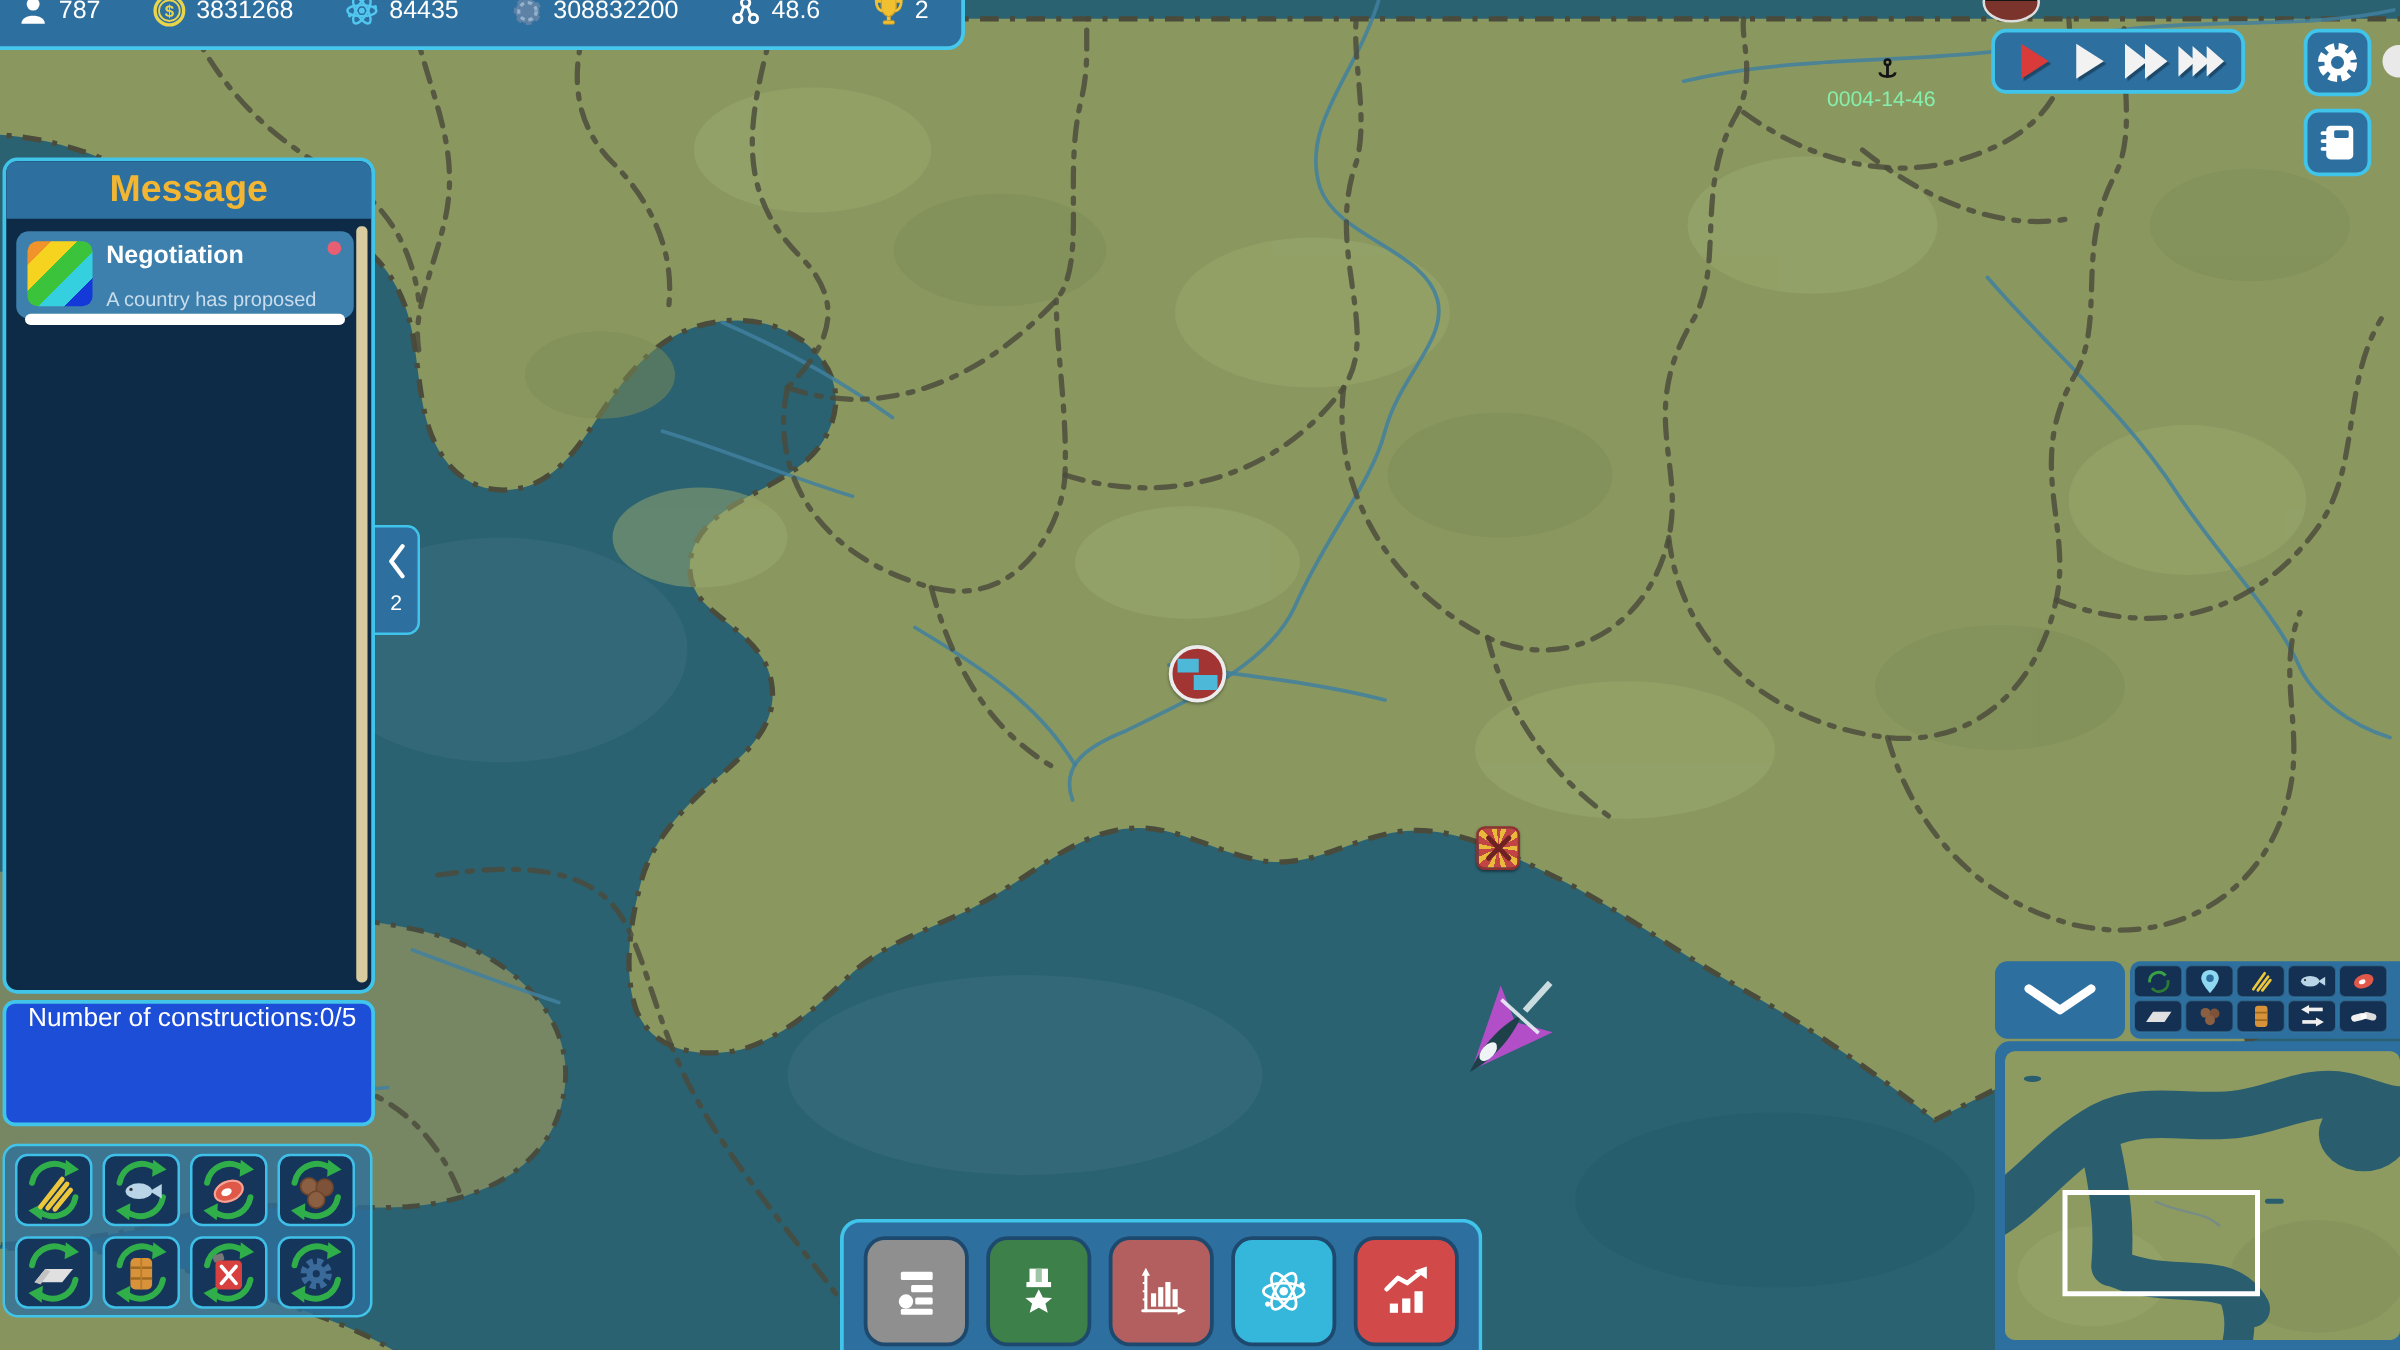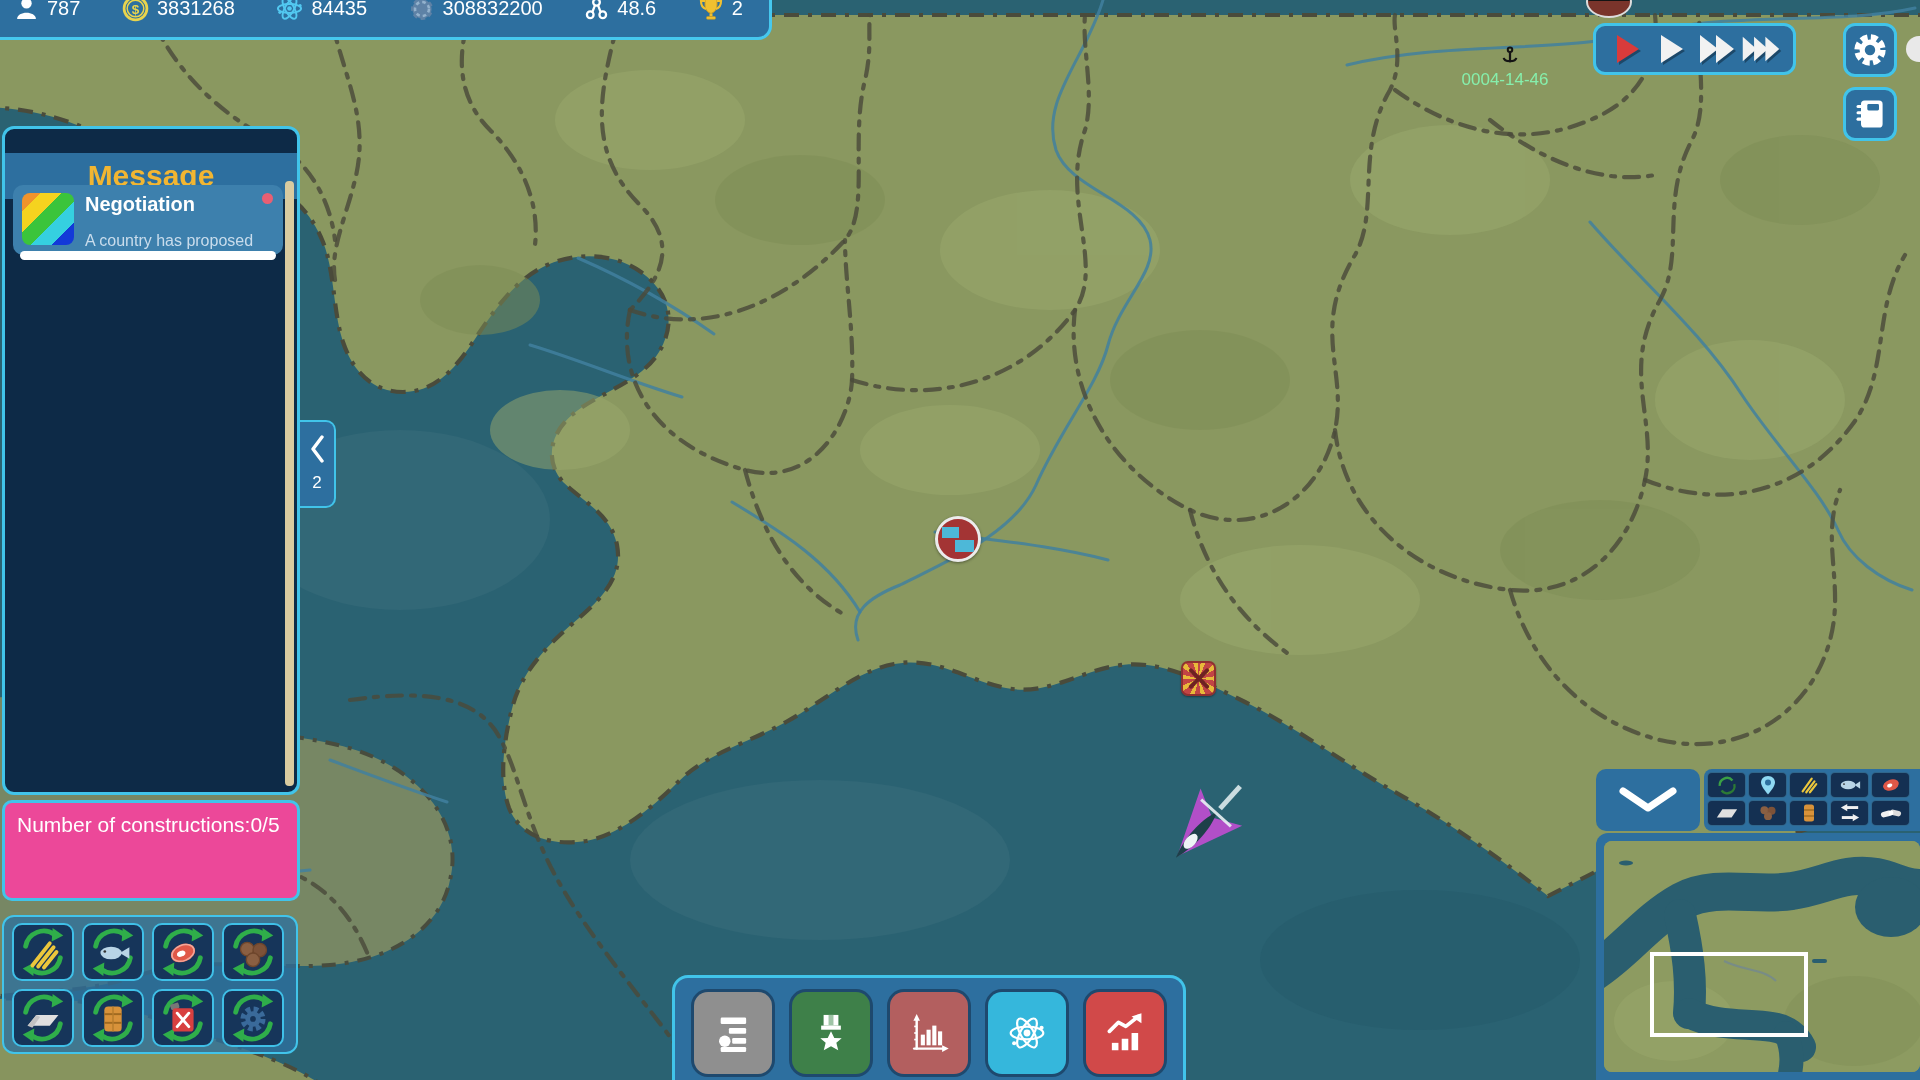--- a/index.html
+++ b/index.html
@@ -38,21 +38,21 @@
   #anchor-mark { left:1500px; top:46px; z-index:20; }
   #flag-roundel { left:1586px; top:-14px; width:46px; height:32px; border-radius:50%;
     background:linear-gradient(#141414 0 46%, #7a342b 46% 100%); border:2px solid #ddd; z-index:29; }
   #edge-circle { left:1906px; top:36px; width:26px; height:26px; border-radius:50%;
     background:#e9e9e9; z-index:28; }
 
   
   #message-panel { left:2px; top:126px; width:298px; height:669px; border-radius:12px;
     background:#0d2a47; border:3px solid #41c4ea; overflow:hidden; z-index:25; }
   #message-header { height:46px; background:#2d6f9f; display:flex; align-items:center;
-    justify-content:center; color:#f2b632; font-size:30px; font-weight:bold;margin-top:24px; }
+    justify-content:center; color:#f2b632; font-size:30px; font-weight:bold; }
   #message-scrollbar { position:absolute; right:3px; top:52px; bottom:6px; width:9px;
     background:#d8cba0; border-radius:4px; }
   .message-item { position:absolute; left:8px; top:56px; width:270px; height:70px;
     background:#3d80ad; border-radius:10px; padding:8px 10px; }
   .msg-flag { position:absolute; left:9px; top:8px; width:52px; height:52px; border-radius:8px;
     background:linear-gradient(135deg,#f0932b 0 18%,#f5d31f 18% 38%,#3bc43b 38% 58%,
       #35d0e0 58% 78%,#1339d8 78% 100%); }
   .msg-title { margin-left:62px; color:#fff; font-size:20px; font-weight:600; }
   .msg-sub { margin-left:62px; color:#c9dcec; font-size:16px; margin-top:16px; }
   .msg-dot { position:absolute; right:10px; top:8px; width:11px; height:11px;
@@ -61,22 +61,22 @@
     background:#fff; border-radius:5px; }
 
   #collapse-tab { left:300px; top:420px; width:36px; height:88px; background:#2d6f9f;
     border:2px solid #41c4ea; border-left:none; border-radius:0 10px 10px 0;
     display:flex; flex-direction:column; align-items:center; justify-content:center;
     gap:10px; color:#fff; z-index:24; }
   #collapse-count { font-size:17px; }
 
   
   #constructions-panel { left:2px; top:800px; width:298px; height:101px; border-radius:10px;
-    background:#ec4899; border:3px solid #41c4ea; color:#fff; font-size:21px;
-    padding:10px 12px; z-index:25; }
+    background:#1d4ed8; border:3px solid #41c4ea; color:#fff; font-size:21px;
+    padding:0 12px; z-index:25;text-align:right; }
 
   
   #resource-grid { left:2px; top:915px; width:296px; height:139px;
     background:rgba(45,111,158,.78); border:2px solid #41c4ea; border-radius:12px;
     display:grid; grid-template-columns:repeat(4,62px); grid-template-rows:repeat(2,58px);
     gap:8px; padding:6px 8px; z-index:25; }
   .res-btn { background:#16355a; border:2px solid #3fc0e8; border-radius:10px;
     display:flex; align-items:center; justify-content:center; cursor:pointer; }
 
   

